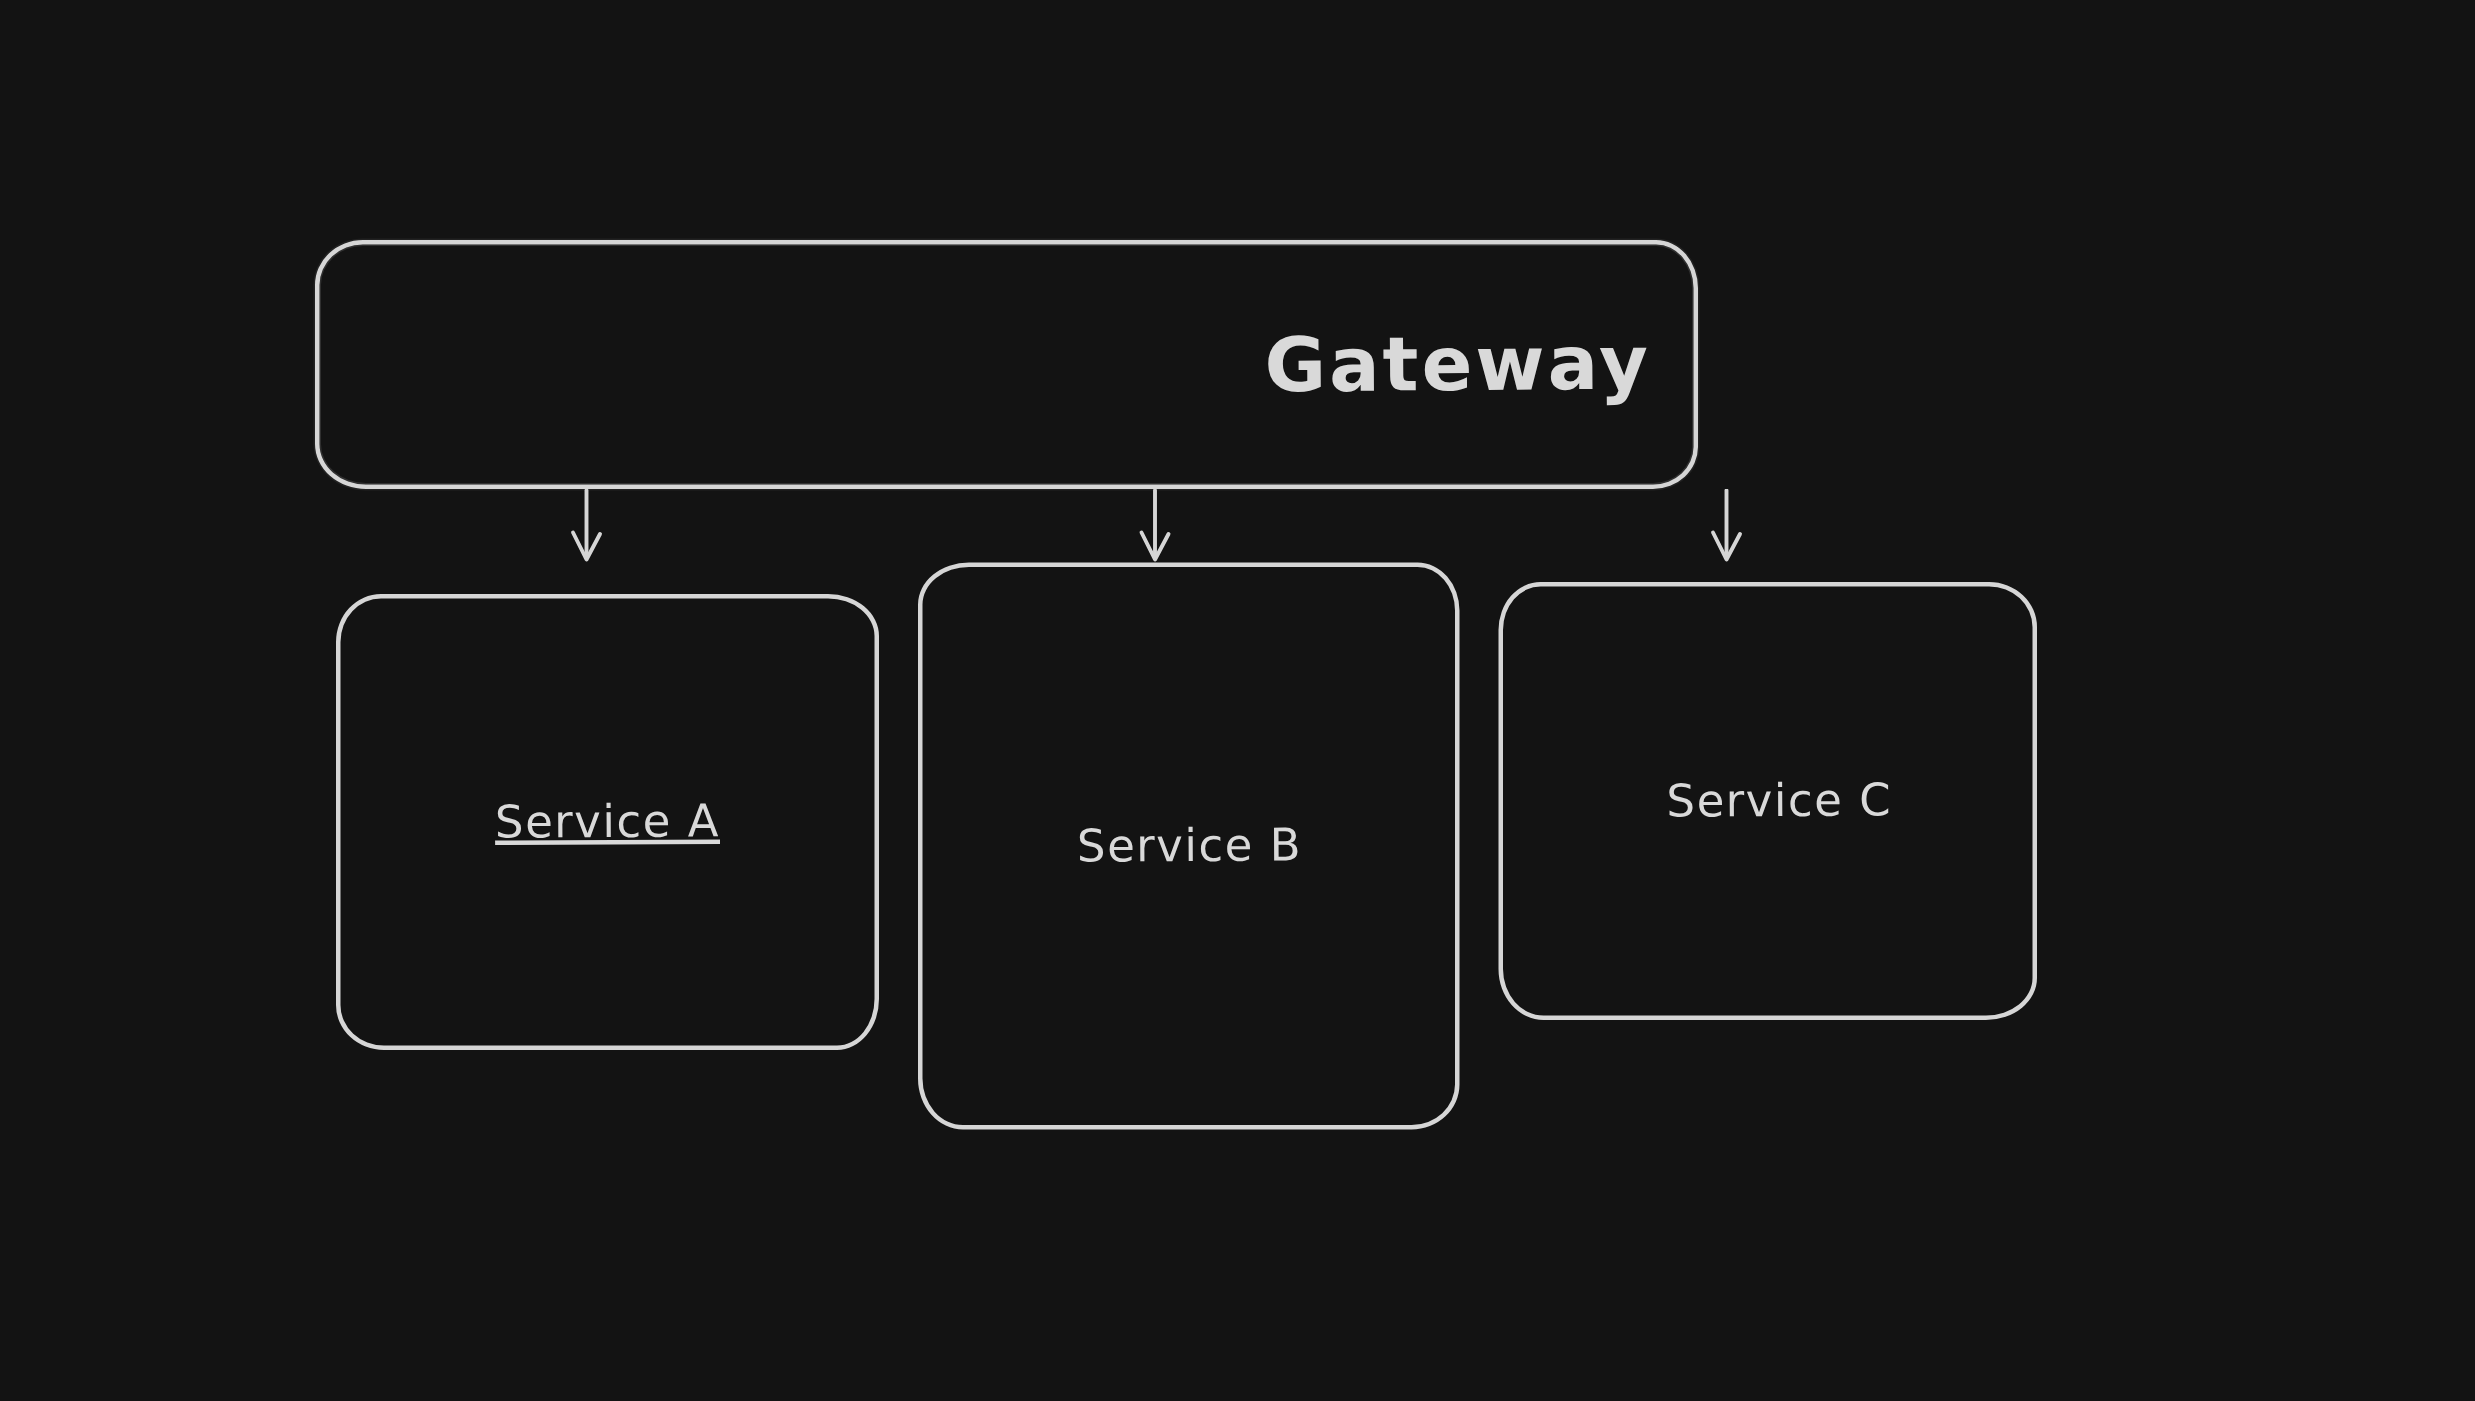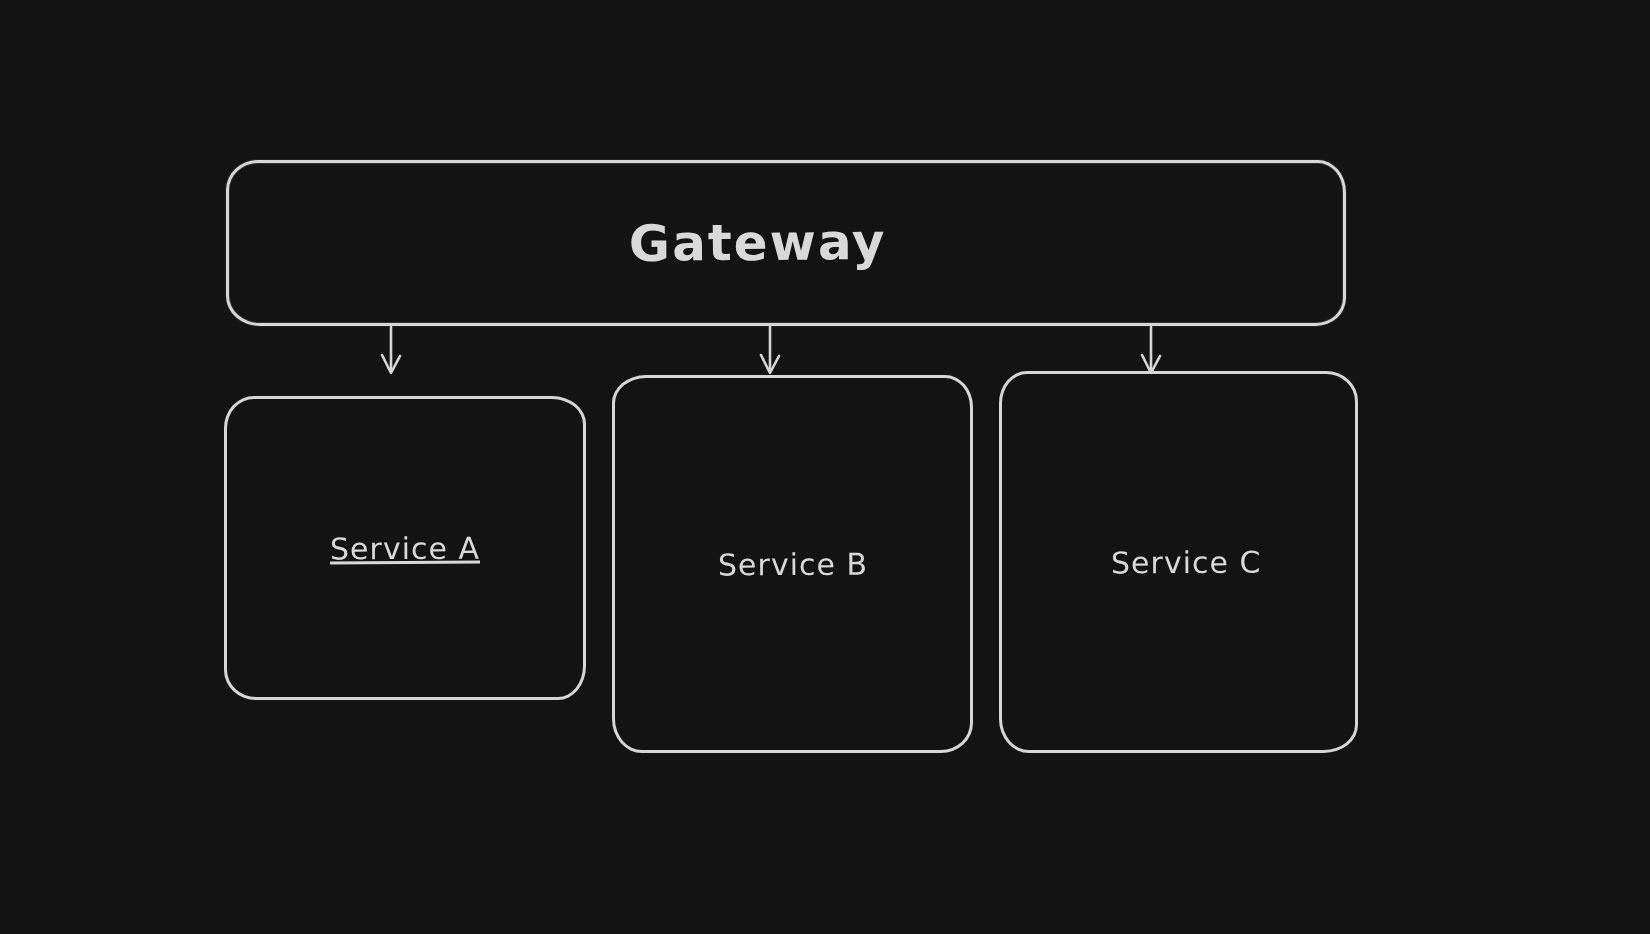--- a/index.html
+++ b/index.html
@@ -21,36 +21,37 @@
   .node{
     position:absolute;
     border:3px solid var(--stroke);
     background:transparent;
     display:flex;
     align-items:center;
     justify-content:center;
   }
   
   .node.gateway{
-    left:226px; top:160px; width:1120px; height:166px;
+    left:210px; top:160px; width:922px; height:166px;
     border-radius:32px 28px 30px 34px / 30px 32px 28px 30px;
     box-shadow:inset 0 0 0 1px rgba(214,214,214,.15), 0 0 0 1px rgba(214,214,214,.08);
+    justify-content:flex-end;
   }
   .node.service-a{
     left:224px; top:396px; width:362px; height:304px;
     border-radius:30px 34px 28px 32px / 32px 28px 34px 30px;
     text-decoration:underline;
   }
   .node.service-b{
     left:612px; top:375px; width:361px; height:378px;
     border-radius:34px 28px 32px 30px / 28px 32px 30px 34px;
     text-align:center;
   }
   .node.service-c{
-    left:999px; top:371px; width:359px; height:382px;
+    left:999px; top:388px; width:359px; height:292px;
     border-radius:28px 32px 34px 30px / 32px 30px 28px 34px;
     padding-left:16px;
   }
   .node .label{
     letter-spacing:1px;
     white-space:nowrap;
     transform:rotate(-0.3deg);
   }
   .gateway .label{
     font-size:50px;

